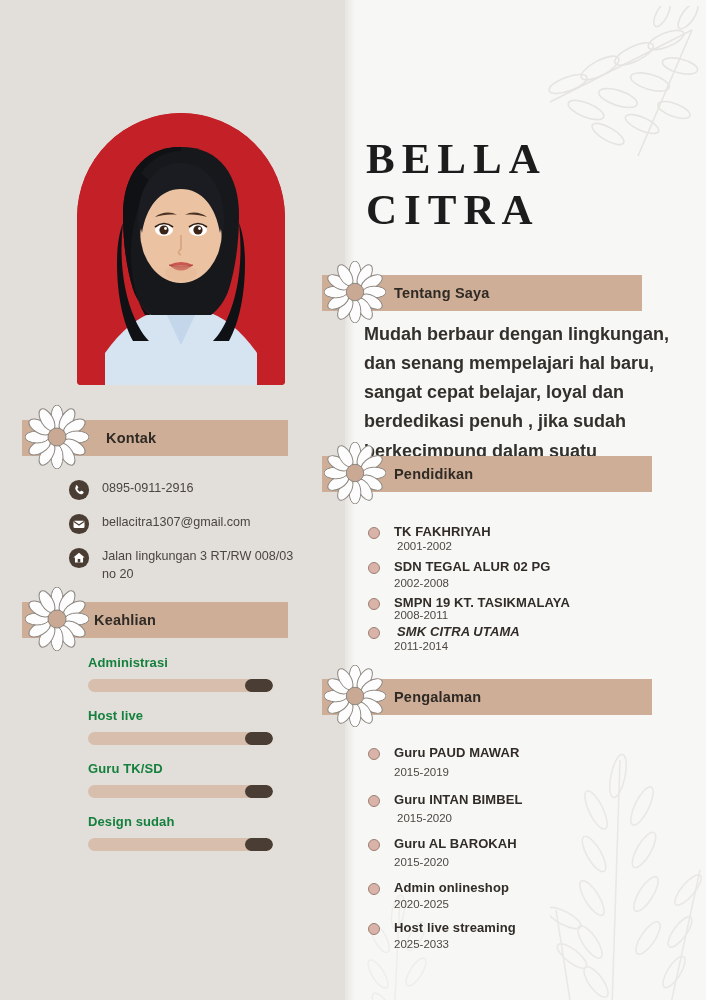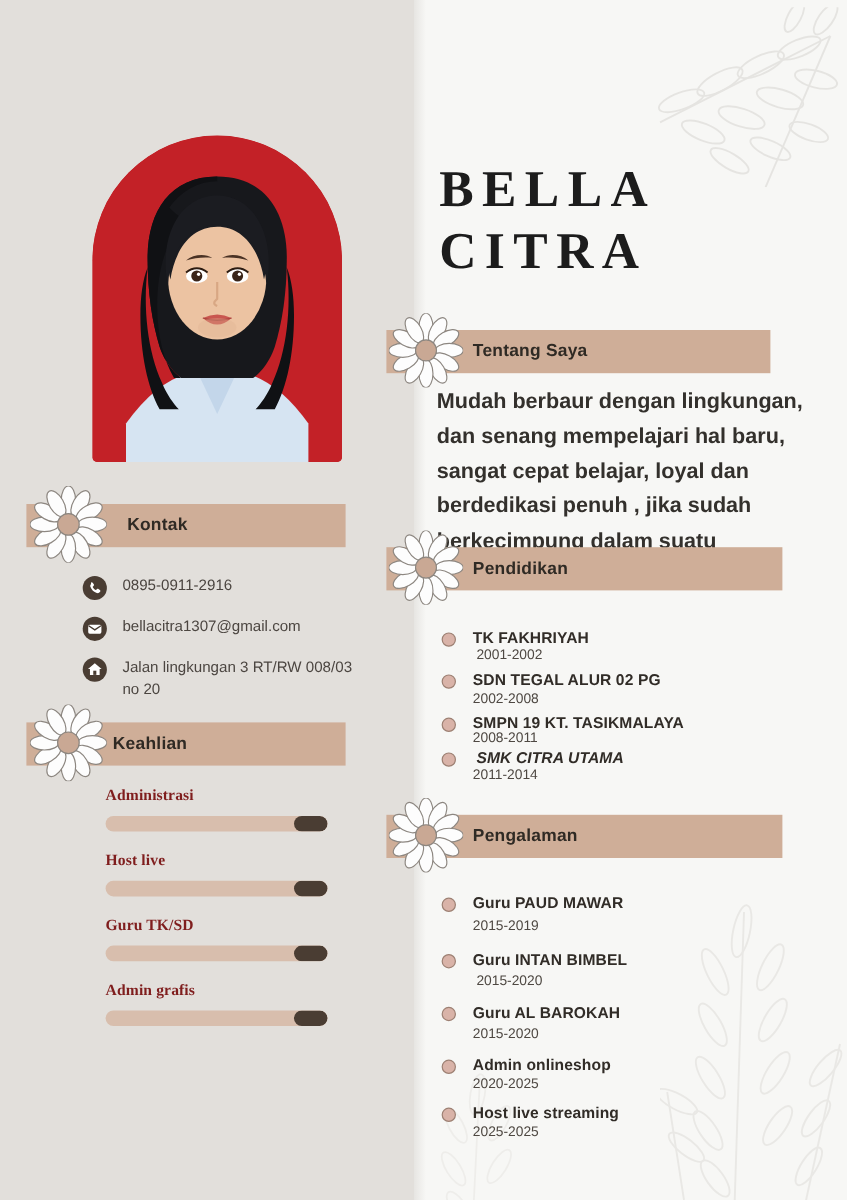--- a/index.html
+++ b/index.html
@@ -125,24 +125,23 @@
   
   .skills {
     position: absolute;
     left: 88px; top: 655px;
     width: 185px;
   }
   .skill { margin-bottom: 16px; }
   .skill-label {
     font-size: 13px;
     font-weight: 700;
-    color: #7f1d1d;
+    color: #15803d;
     margin-bottom: 9px;
     letter-spacing: .1px;
-    font-family: Liberation Serif, serif;
   }
   .bar {
     position: relative;
     height: 13px;
     border-radius: 7px;
     background: #d8bead;
     overflow: hidden;
   }
   .bar-cap {
     position: absolute;
@@ -378,21 +377,21 @@
         <div class="bar-cap" style="left: 85%; width: 15%;"></div>
       </div>
     </div>
     <div class="skill">
       <div class="skill-label">Guru TK/SD</div>
       <div class="bar">
         <div class="bar-cap" style="left: 85%; width: 15%;"></div>
       </div>
     </div>
     <div class="skill">
-      <div class="skill-label">Admin grafis</div>
+      <div class="skill-label">Design sudah</div>
       <div class="bar">
         <div class="bar-cap" style="left: 85%; width: 15%;"></div>
       </div>
     </div>
   </div>
 
   <div class="sec-header" style="left:322px; top:275px; width:320px;">
     <span class="sec-title" style="margin-left:72px;">Tentang Saya</span>
   </div>
   <svg class="daisy" style="left:324px; top:261px; width:62px; height:62px;" viewBox="0 0 64 64">
@@ -455,17 +454,17 @@
       <div class="entry-date" style="margin-top:5px;">2015-2020</div>
     </div>
     <div class="entry" style="margin-bottom:10px;">
       <span class="bullet"></span>
       <div class="entry-title">Admin onlineshop</div>
       <div class="entry-date" style="margin-top:3px;">2020-2025</div>
     </div>
     <div class="entry">
       <span class="bullet"></span>
       <div class="entry-title">Host live streaming</div>
-      <div class="entry-date" style="margin-top:3px;">2025-2025</div>
+      <div class="entry-date" style="margin-top:3px;">2025-2033</div>
     </div>
   </div>
 
 </div>
 
 </body></html>

